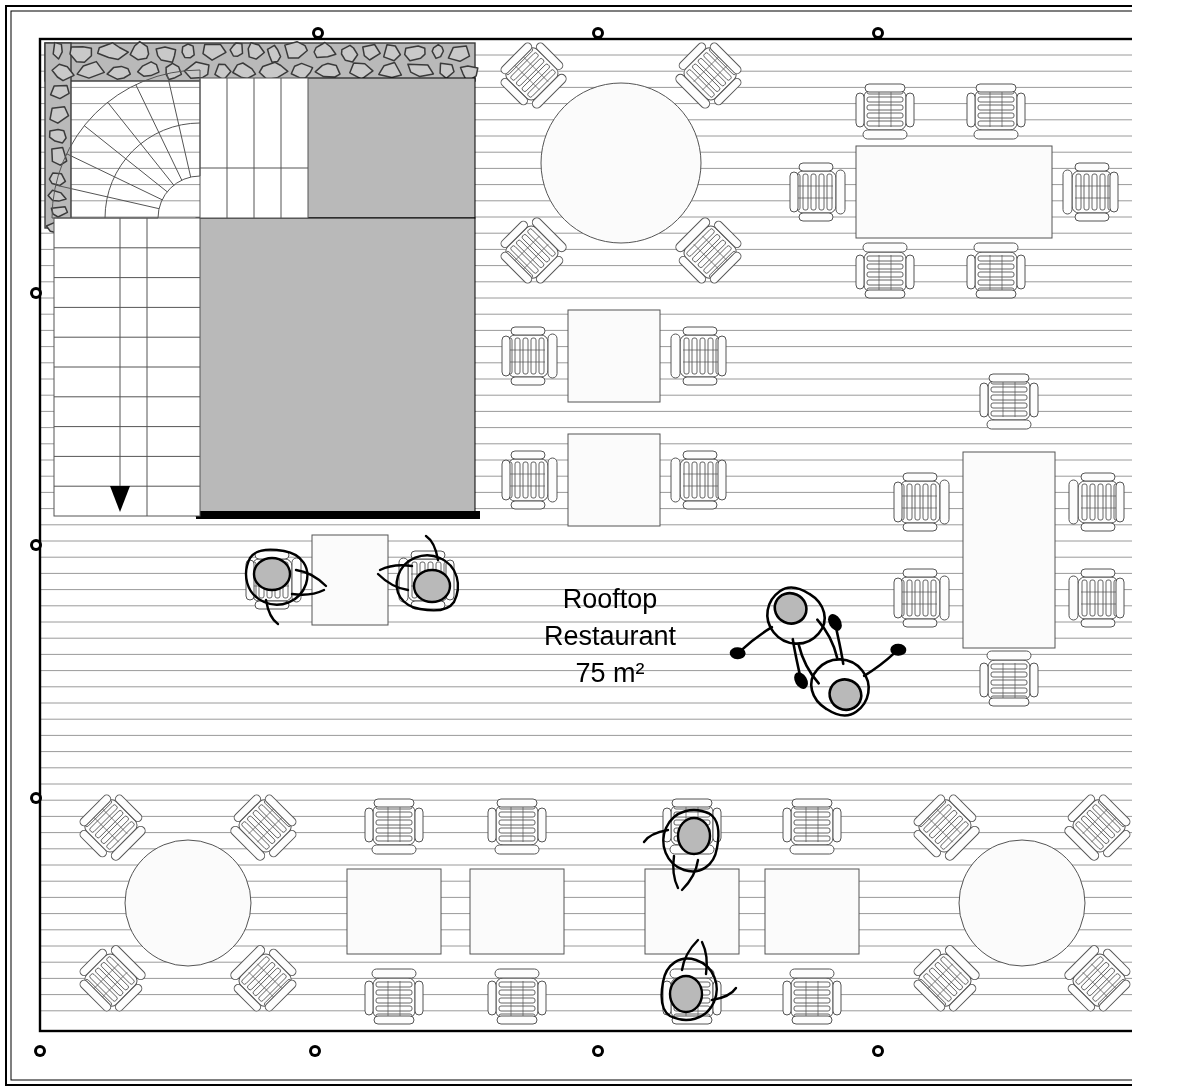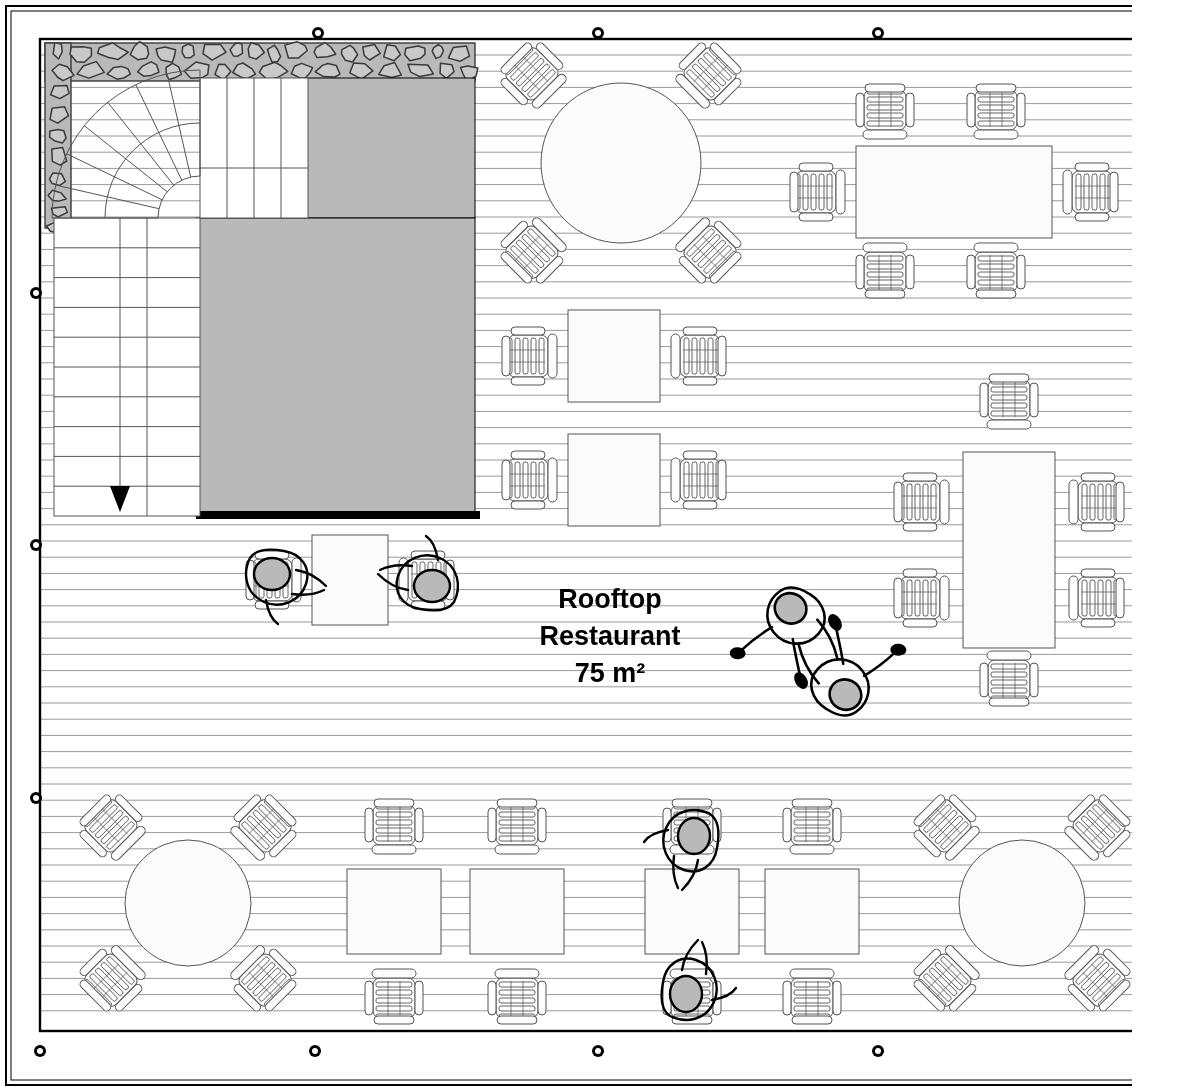--- a/index.html
+++ b/index.html
@@ -1,18 +1,18 @@
 <!DOCTYPE html>
 <html><head>
 <meta charset="utf-8">
 <title>Rooftop Restaurant Floor Plan</title>
 <style>
   html,body{margin:0;padding:0;background:#ffffff;}
   body{font-family:"Liberation Sans",sans-serif;}
-  #plan-root{position:relative;width:1132px;height:1091px;background:#fff;overflow:hidden;font-weight:bold;}
+  #plan-root{position:relative;width:1132px;height:1091px;background:#fff;overflow:hidden;}
   #plan-svg{display:block;width:1200px;height:1091px;}
   .label-text{font-family:"Liberation Sans",sans-serif;font-size:27px;fill:#000;text-anchor:middle;}
 </style>
 </head>
 <body>
 
 <div id="plan-root">
   <svg id="plan-svg" viewBox="0 0 1200 1091" xmlns="http://www.w3.org/2000/svg">
     <defs>
       <clipPath id="plan-clip">

